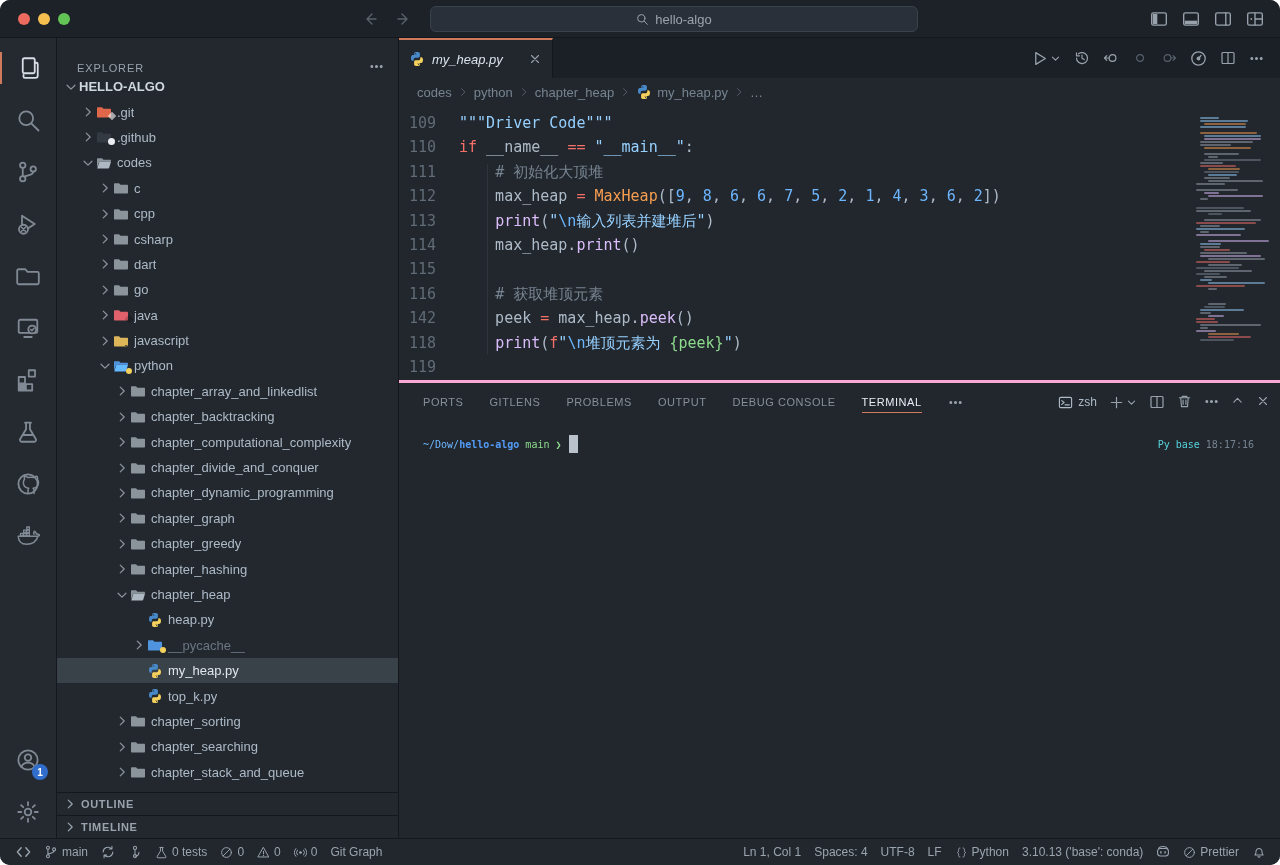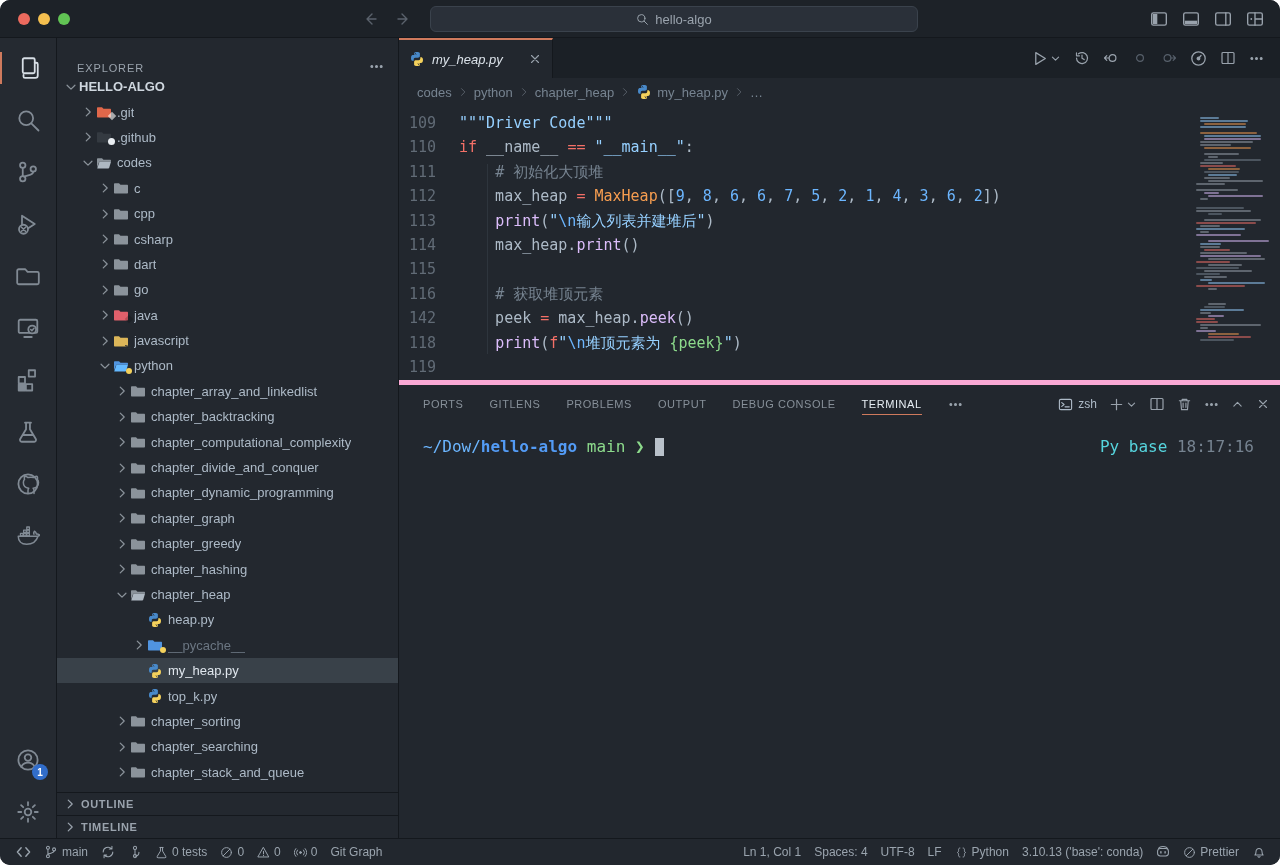--- a/index.html
+++ b/index.html
@@ -56,30 +56,30 @@
   .codewrap{height:274px;position:relative;background:#22272e;font-family:"DejaVu Sans Mono",monospace;font-size:15px;}
   .codelines{padding-top:5px;}
   .cline{height:24.4px;line-height:24.4px;display:flex;white-space:pre;align-items:flex-end;}
   .lnum{width:60px;text-align:right;padding-right:23px;color:#616b76;flex:none;}
   .iguide{position:absolute;left:88px;top:58px;height:190px;width:1px;background:#2e353d;}
   .tk-fg{color:var(--c-fg)}.tk-kw{color:var(--c-kw)}.tk-str{color:var(--c-str)}.tk-esc{color:var(--c-esc)}
   .tk-num{color:var(--c-num)}.tk-fn{color:var(--c-fn)}.tk-cls{color:var(--c-cls)}.tk-com{color:var(--c-com)}.tk-green{color:var(--c-green)}
   .minimap{position:absolute;right:8px;top:8px;width:76px;display:flex;flex-direction:column;gap:1px;}
   .mrow{height:2px;border-radius:1px;}
   
-  .panel{flex:1;border-top:5px solid #f9a8d4;display:flex;flex-direction:column;background:#22272e;}
+  .panel{flex:1;border-top:3px solid #f9a8d4;display:flex;flex-direction:column;background:#22272e;}
   .paneltabs{height:38px;display:flex;align-items:center;padding:0 10px 0 24px;}
   .ptab{font-size:11px;letter-spacing:.05em;color:#879099;margin-right:26px;position:relative;height:100%;display:flex;align-items:center;cursor:pointer;}
   .ptab.active{color:#e6edf3;}
   .ptab.active::after{content:"";position:absolute;left:0;right:0;bottom:8px;height:1px;background:var(--c-accent);}
   .ptabmore{color:#99a2ac;margin-right:20px;}
-  .ptools{margin-left:auto;display:flex;align-items:center;gap:12px;color:#99a2ac;}
+  .ptools{margin-left:auto;display:flex;gap:12px;color:#99a2ac;}
   .ptools .shell{display:flex;align-items:center;gap:5px;color:#adbac7;font-size:12px;}
   .plusgrp{display:flex;align-items:center;gap:2px;}
-  .term{flex:1;font-family:"DejaVu Sans Mono",monospace;font-size:16px;padding:14px 26px 0 24px;}
+  .term{flex:1;font-family:"DejaVu Sans Mono",monospace;font-size:10px;padding:14px 26px 0 24px;}
   .tline{display:flex;align-items:center;white-space:pre;}
   .tright{margin-left:auto;}
   .cursor{display:inline-block;width:9px;height:18px;background:#b9c1ca;vertical-align:middle;margin-left:1px;}
   .c-path{color:var(--c-tpath)}.c-pathb{color:var(--c-tpathb);font-weight:bold}.c-green{color:var(--c-green)}
   .c-env{color:var(--c-tenv)}.c-time{color:var(--c-ttime)}
   
   .statusbar{height:27px;border-top:1px solid #14181d;background:#22272e;display:flex;align-items:center;
              font-size:12px;color:#9aa4ae;padding:0 14px 0 16px;}
   .sitem{display:flex;align-items:center;gap:4px;margin-right:13px;cursor:pointer;}
   .sbright{margin-left:auto;display:flex;align-items:center;}

